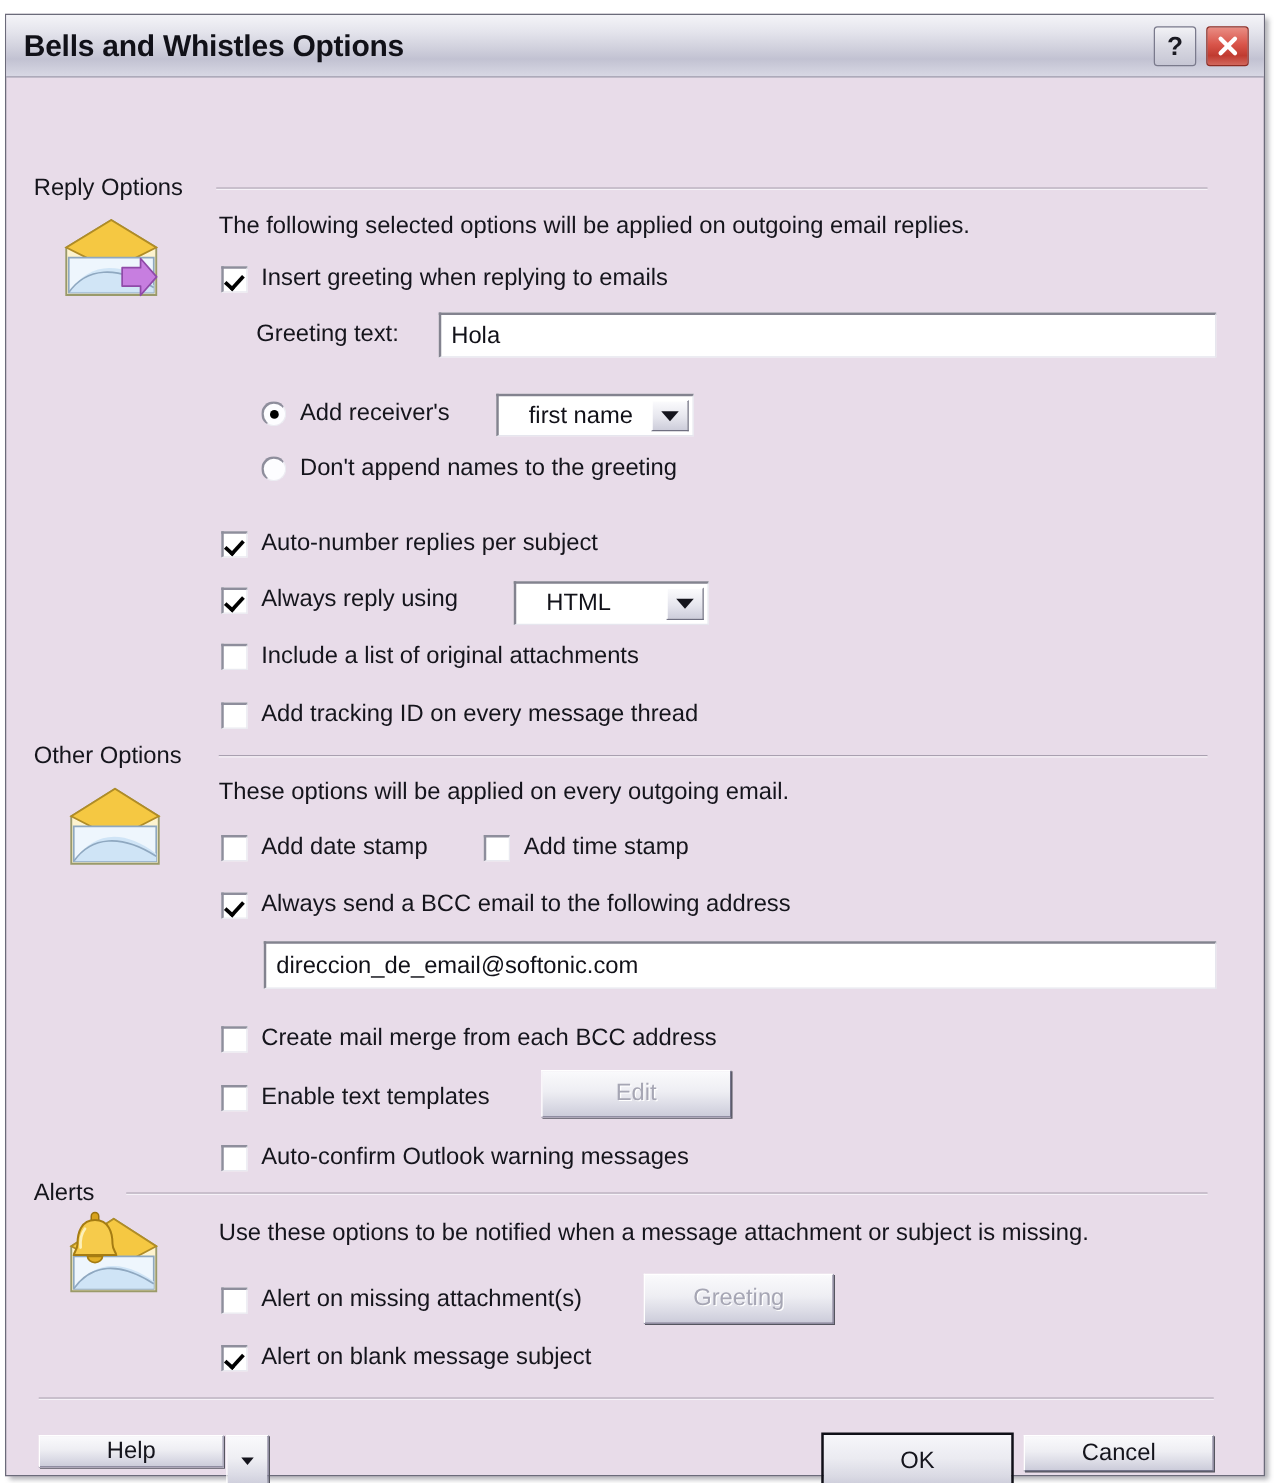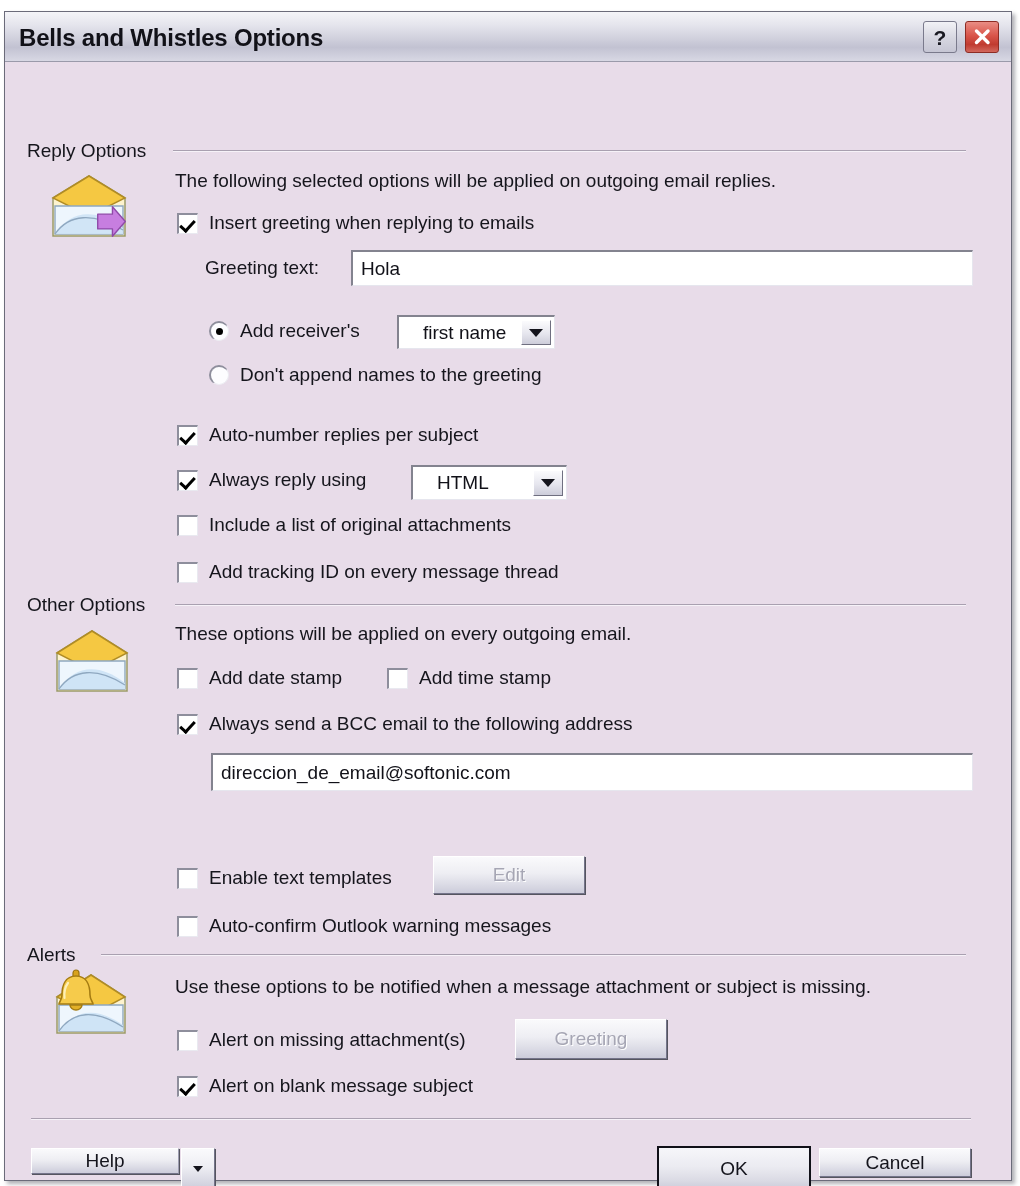--- a/index.html
+++ b/index.html
@@ -360,20 +360,24 @@
 
     <div class="row" style="left:172px; top:651px;">
       <span class="cb checked"></span>
       <span class="lbl">Always send a BCC email to the following address</span>
     </div>
 
     <div class="tinput" style="left:206px; top:691px; width:762px; height:38px;">
       <span>direccion_de_email@softonic.com</span>
     </div>
 
+    <div class="row" style="left:172px; top:758px;">
+      <span class="cb"></span>
+      <span class="lbl">Create mail merge from each BCC address</span>
+    </div>
 
     <div class="row" style="left:172px; top:805px;">
       <span class="cb"></span>
       <span class="lbl">Enable text templates</span>
     </div>
     <div class="btn disabled" style="left:428px; top:794px; width:152px; height:38px;">
       <span>Edit</span>
     </div>
 
     <div class="row" style="left:172px; top:853px;">

